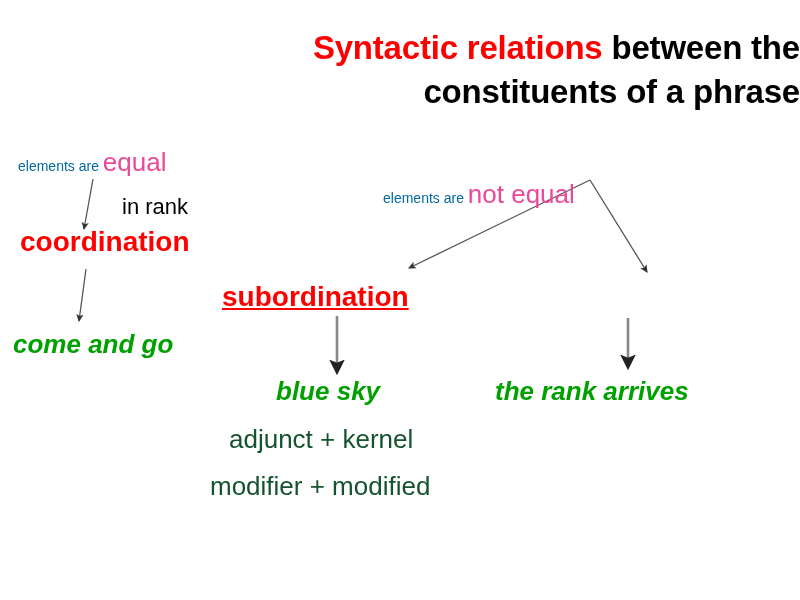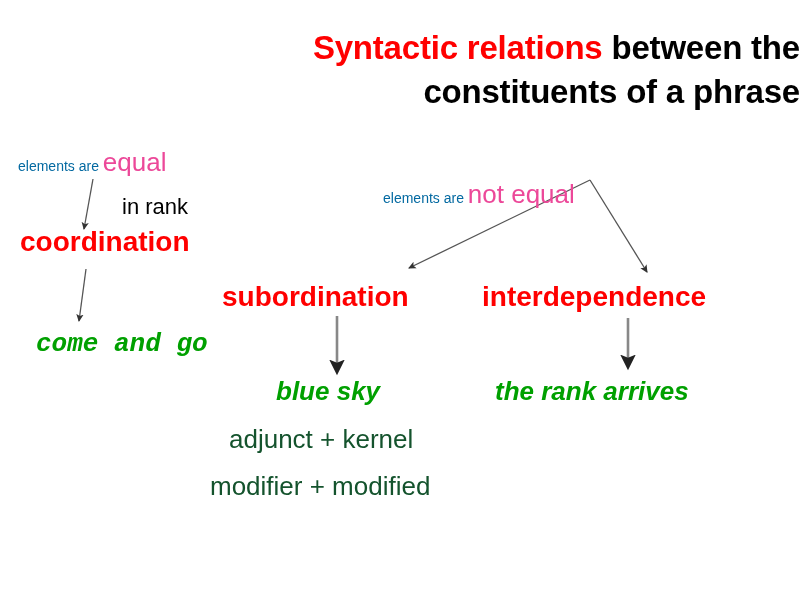--- a/index.html
+++ b/index.html
@@ -111,29 +111,28 @@
   </svg>
 
   <div class="node" style="left:18px; top:149px;">
     <span class="small-lead">elements are </span><span class="big-lead">equal</span>
   </div>
 
   <div class="node in-rank" style="left:122px; top:196px;">in rank</div>
 
   <div class="node term" style="left:20px; top:228px;">coordination</div>
 
-  <div class="node example" style="left:36px; top:331px;font-family:Liberation Mono, monospace;">come and go</div>
+  <div class="node example" style="left:13px; top:331px;">come and go</div>
 
   <div class="node" style="left:383px; top:161px;margin-top:20px;">
     <span class="small-lead">elements are </span><span class="big-lead">not equal</span>
   </div>
 
-  <div class="node term" style="left:222px; top:283px;">subordination</div>
+  <div class="node term" style="left:222px; top:283px;text-decoration:underline;">subordination</div>
 
-  <div class="node term" style="left:482px; top:283px;">interdependence</div>
 
   <div class="node example" style="left:276px; top:378px;">blue sky</div>
 
   <div class="node example" style="left:495px; top:378px;">the rank arrives</div>
 
   <div class="node foot" style="left:229px; top:426px;">adjunct + kernel</div>
 
   <div class="node foot" style="left:210px; top:473px;">modifier + modified</div>
 
 </div>

